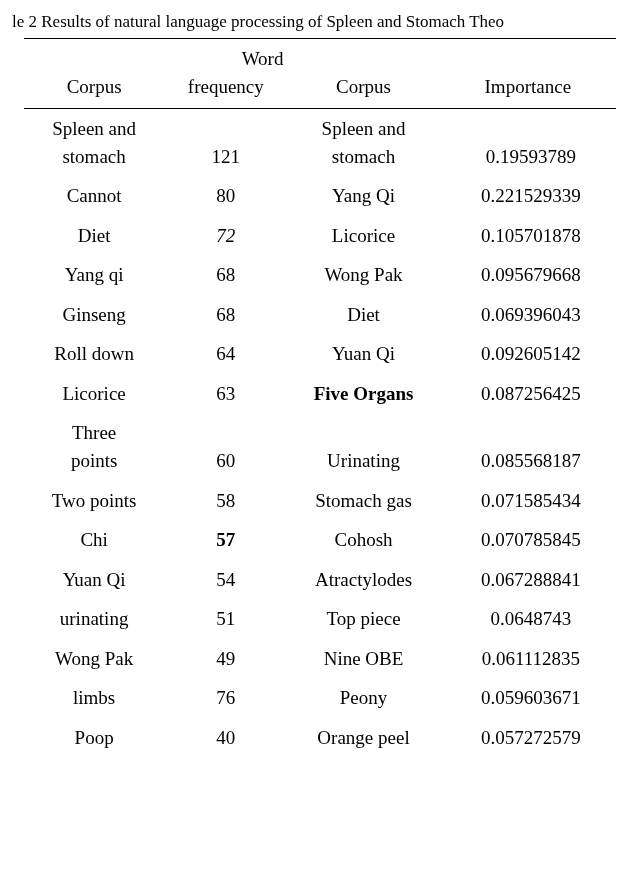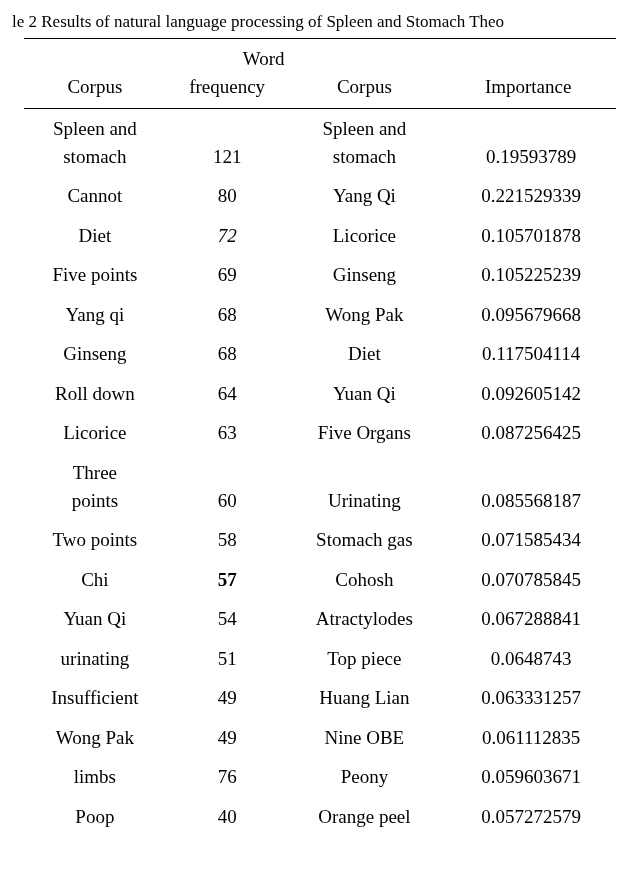--- a/index.html
+++ b/index.html
@@ -82,47 +82,41 @@
         <td class="col3" style="vertical-align: middle;">Yang Qi</td>
         <td class="col4 num-col" style="vertical-align: middle;">0.221529339</td>
       </tr>
       <tr>
         <td class="col1" style="vertical-align: middle;">Diet</td>
         <td class="col2" style="vertical-align: middle; font-style: italic;">72</td>
         <td class="col3" style="vertical-align: middle;">Licorice</td>
         <td class="col4 num-col" style="vertical-align: middle;">0.105701878</td>
       </tr>
       <tr>
-        <td class="col1" style="vertical-align: middle;">Five points</td>
-        <td class="col2" style="vertical-align: middle;">69</td>
-        <td class="col3" style="vertical-align: middle;">Ginseng</td>
-        <td class="col4 num-col" style="vertical-align: middle;">0.105225239</td>
-      </tr>
-      <tr>
         <td class="col1" style="vertical-align: middle;">Yang qi</td>
         <td class="col2" style="vertical-align: middle;">68</td>
         <td class="col3" style="vertical-align: middle;">Wong Pak</td>
         <td class="col4 num-col" style="vertical-align: middle;">0.095679668</td>
       </tr>
       <tr>
         <td class="col1" style="vertical-align: middle;">Ginseng</td>
         <td class="col2" style="vertical-align: middle;">68</td>
         <td class="col3" style="vertical-align: middle;">Diet</td>
-        <td class="col4 num-col" style="vertical-align: middle;">0.117504114</td>
+        <td class="col4 num-col" style="vertical-align: middle;">0.069396043</td>
       </tr>
       <tr>
         <td class="col1" style="vertical-align: middle;">Roll down</td>
         <td class="col2" style="vertical-align: middle;">64</td>
         <td class="col3" style="vertical-align: middle;">Yuan Qi</td>
         <td class="col4 num-col" style="vertical-align: middle;">0.092605142</td>
       </tr>
       <tr>
         <td class="col1" style="vertical-align: middle;">Licorice</td>
         <td class="col2" style="vertical-align: middle;">63</td>
-        <td class="col3" style="vertical-align: middle;">Five Organs</td>
+        <td class="col3" style="vertical-align: middle; font-weight: bold;">Five Organs</td>
         <td class="col4 num-col" style="vertical-align: middle;">0.087256425</td>
       </tr>
       <tr>
         <td class="col1" style="vertical-align: middle;">Three<br>points</td>
         <td class="col2" style="vertical-align: bottom;">60</td>
         <td class="col3" style="vertical-align: bottom;">Urinating</td>
         <td class="col4 num-col" style="vertical-align: bottom;">0.085568187</td>
       </tr>
       <tr>
         <td class="col1" style="vertical-align: middle;">Two points</td>
@@ -142,26 +136,20 @@
         <td class="col3" style="vertical-align: middle;">Atractylodes</td>
         <td class="col4 num-col" style="vertical-align: middle;">0.067288841</td>
       </tr>
       <tr>
         <td class="col1" style="vertical-align: middle;">urinating</td>
         <td class="col2" style="vertical-align: middle;">51</td>
         <td class="col3" style="vertical-align: middle;">Top piece</td>
         <td class="col4 num-col" style="vertical-align: middle;">0.0648743</td>
       </tr>
       <tr>
-        <td class="col1" style="vertical-align: middle;">Insufficient</td>
-        <td class="col2" style="vertical-align: middle;">49</td>
-        <td class="col3" style="vertical-align: middle;">Huang Lian</td>
-        <td class="col4 num-col" style="vertical-align: middle;">0.063331257</td>
-      </tr>
-      <tr>
         <td class="col1" style="vertical-align: middle;">Wong Pak</td>
         <td class="col2" style="vertical-align: middle;">49</td>
         <td class="col3" style="vertical-align: middle;">Nine OBE</td>
         <td class="col4 num-col" style="vertical-align: middle;">0.061112835</td>
       </tr>
       <tr>
         <td class="col1" style="vertical-align: middle;">limbs</td>
         <td class="col2" style="vertical-align: middle;">76</td>
         <td class="col3" style="vertical-align: middle;">Peony</td>
         <td class="col4 num-col" style="vertical-align: middle;">0.059603671</td>

